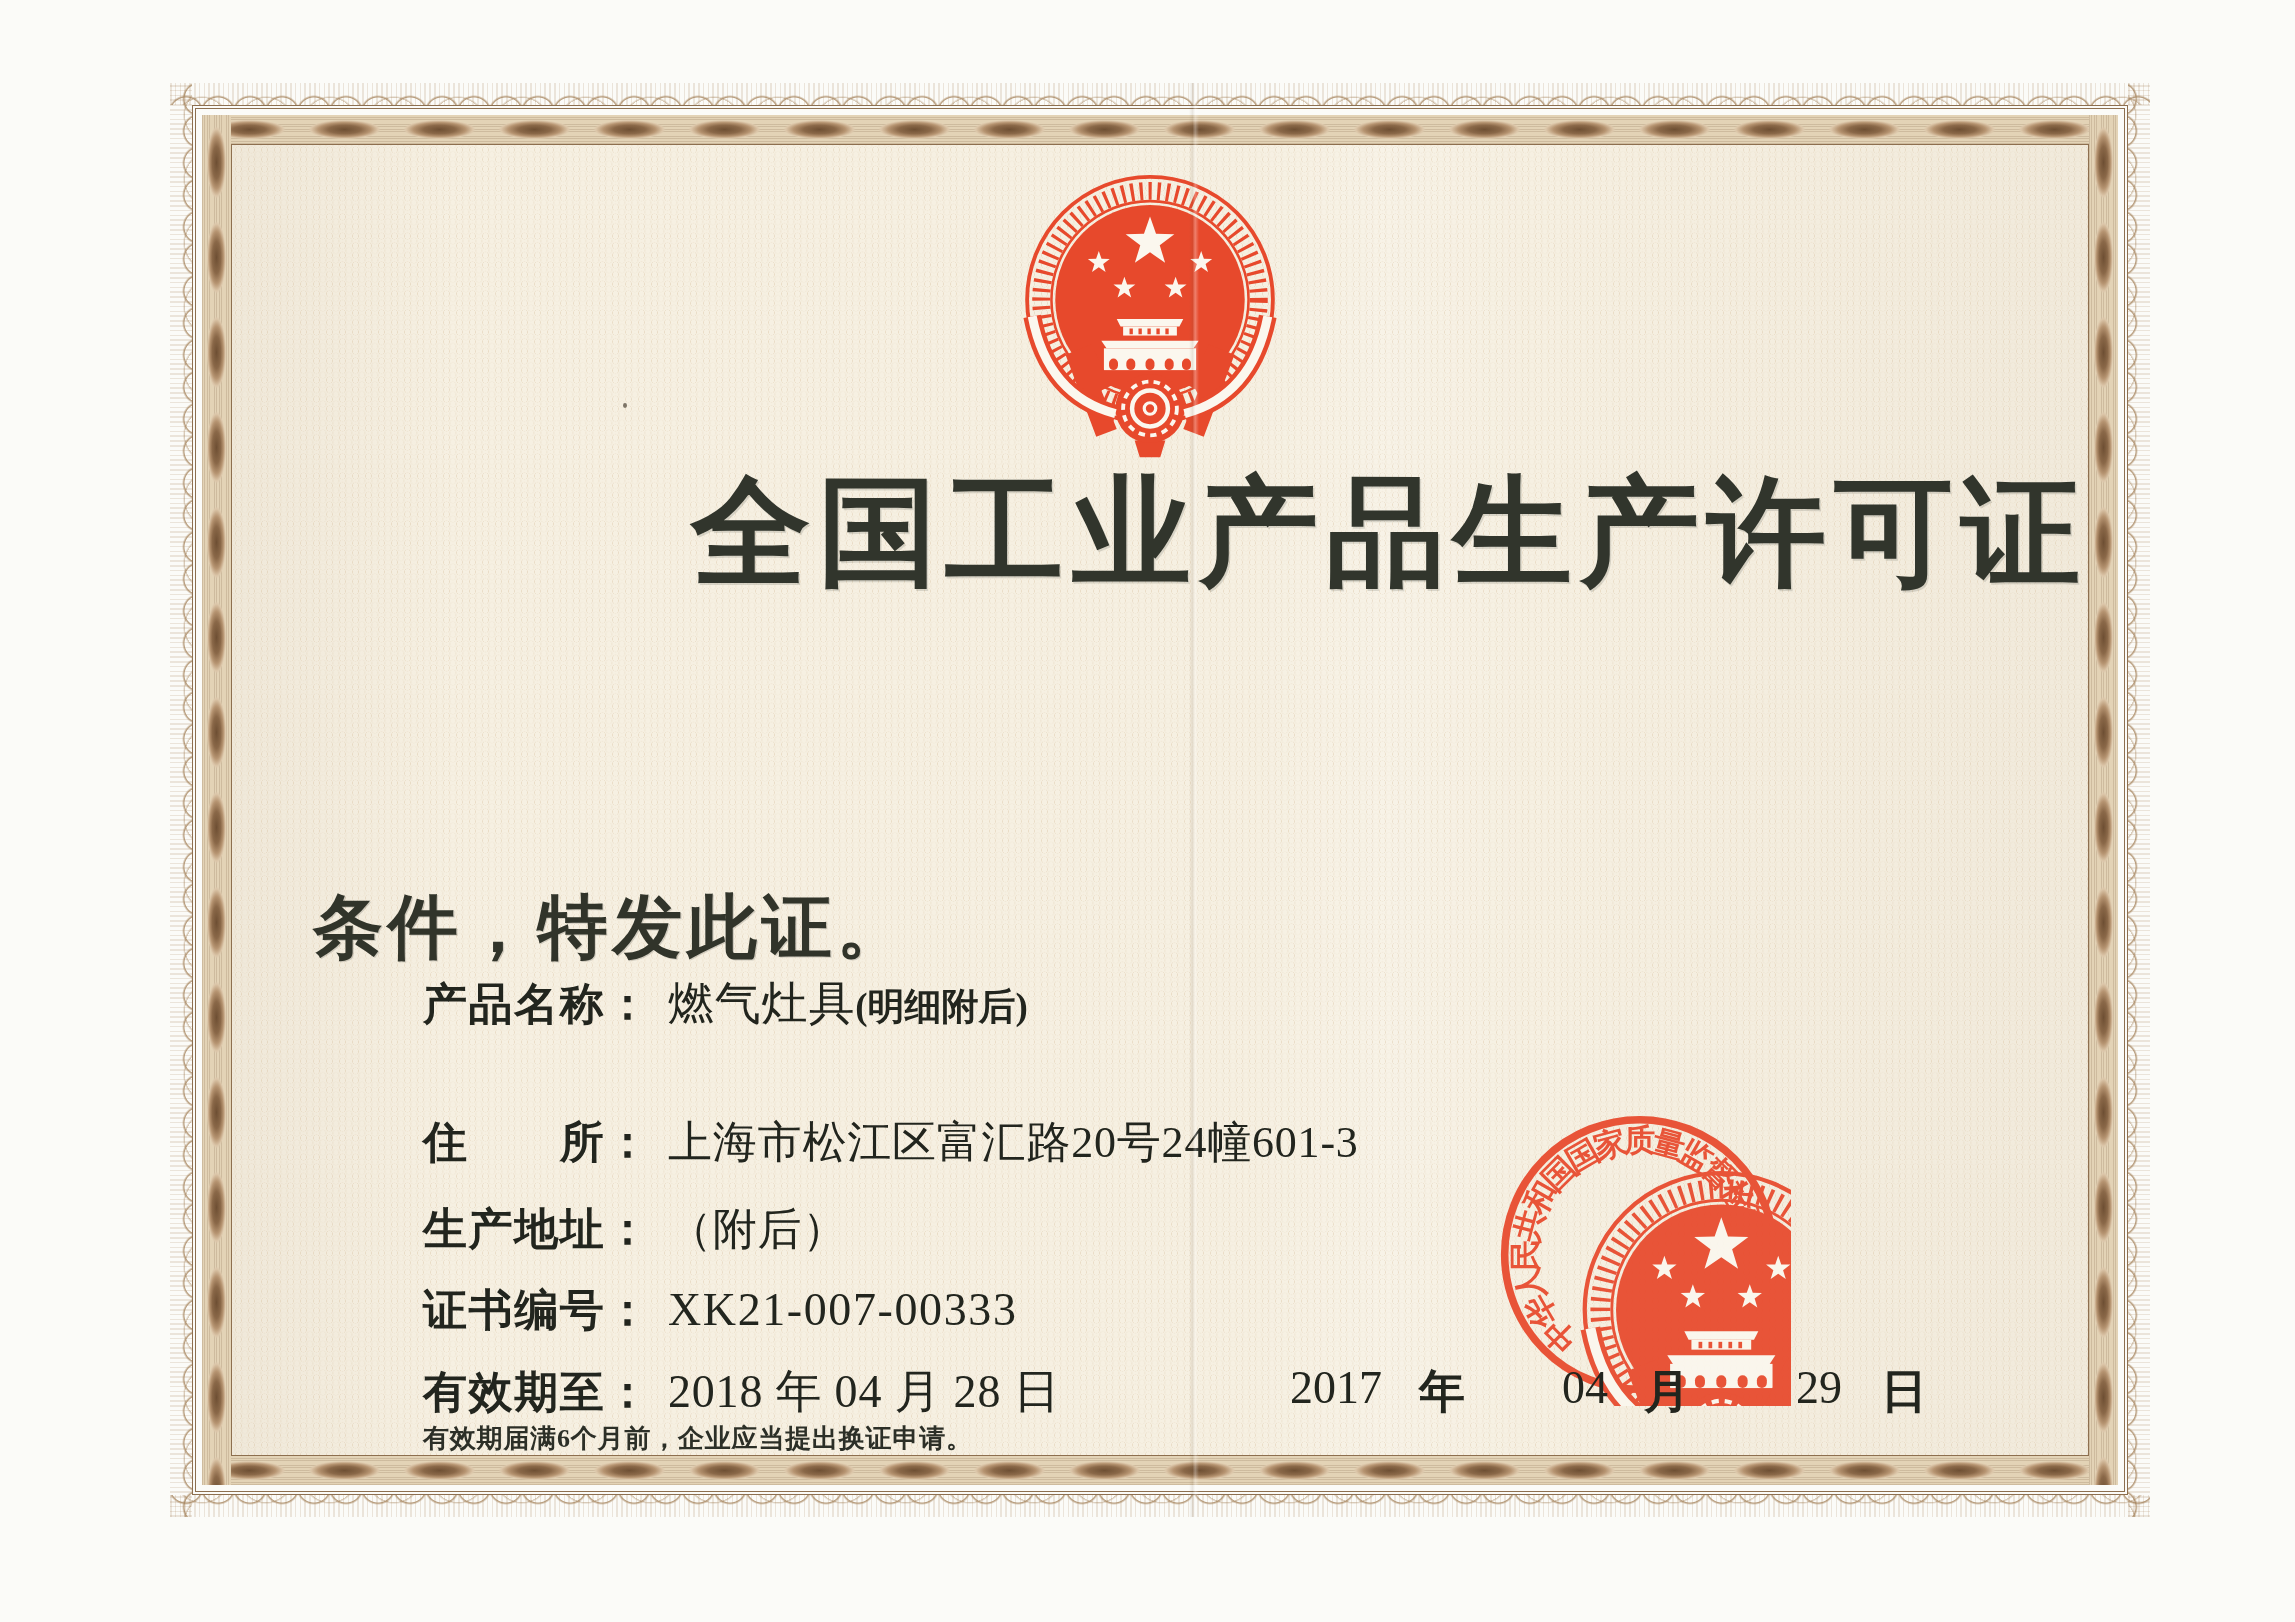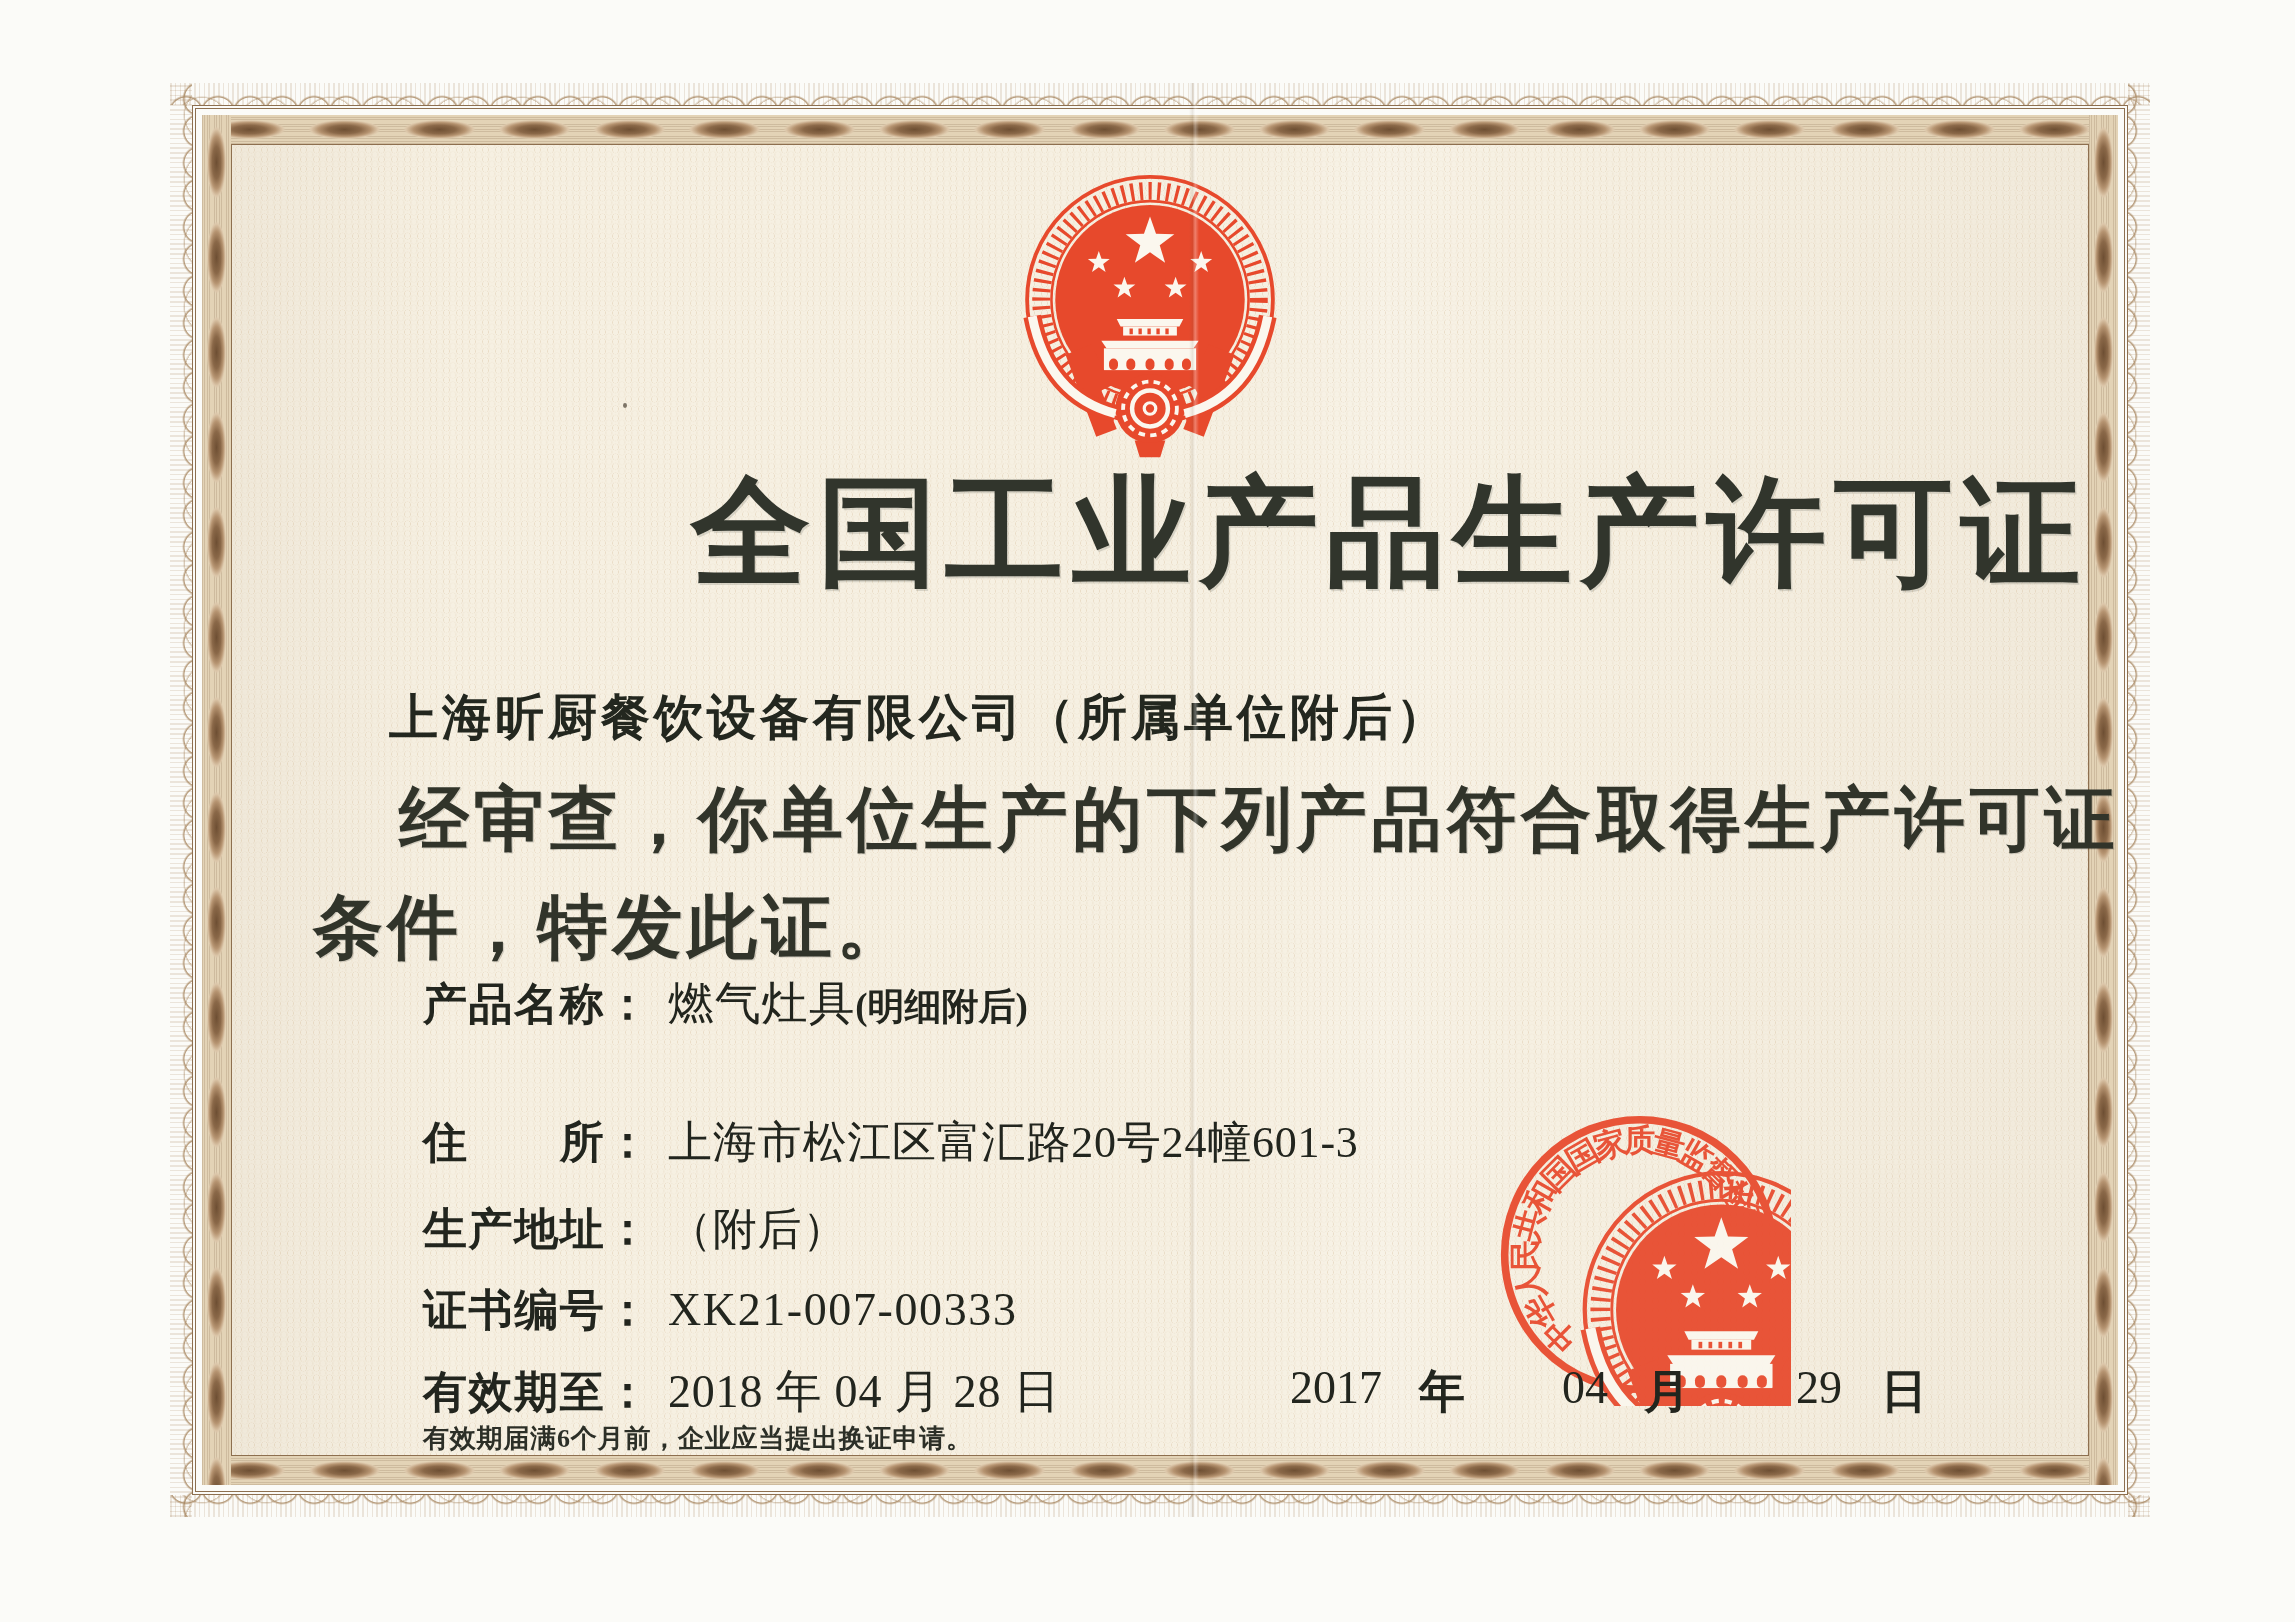--- a/index.html
+++ b/index.html
@@ -195,22 +195,20 @@
     <div class="band band-r"></div>
     <div class="innerline"></div>
     <div class="field"></div>
 
     <svg class="abs emblem" viewBox="0 0 200 230">
       <use href="#emblem"></use>
     </svg>
 
     <div class="abs title">全国工业产品生产许可证</div>
 
-    <div class="abs company">上海昕厨餐饮设备有限公司（所属单位附后）</div>
-    <div class="abs bodyline body1">经审查，你单位生产的下列产品符合取得生产许可证</div>
     <div class="abs bodyline body2">条件，特发此证。</div>
 
     <div class="row row-product">
       <span class="label">产品名称：</span><span class="value">燃气灶具</span><span class="note">(明细附后)</span>
     </div>
     <div class="row row-residence">
       <span class="label">住　　所：</span><span class="value">上海市松江区富汇路20号24幢601-3</span>
     </div>
     <div class="row row-production">
       <span class="label">生产地址：</span><span class="value">（附后）</span>

